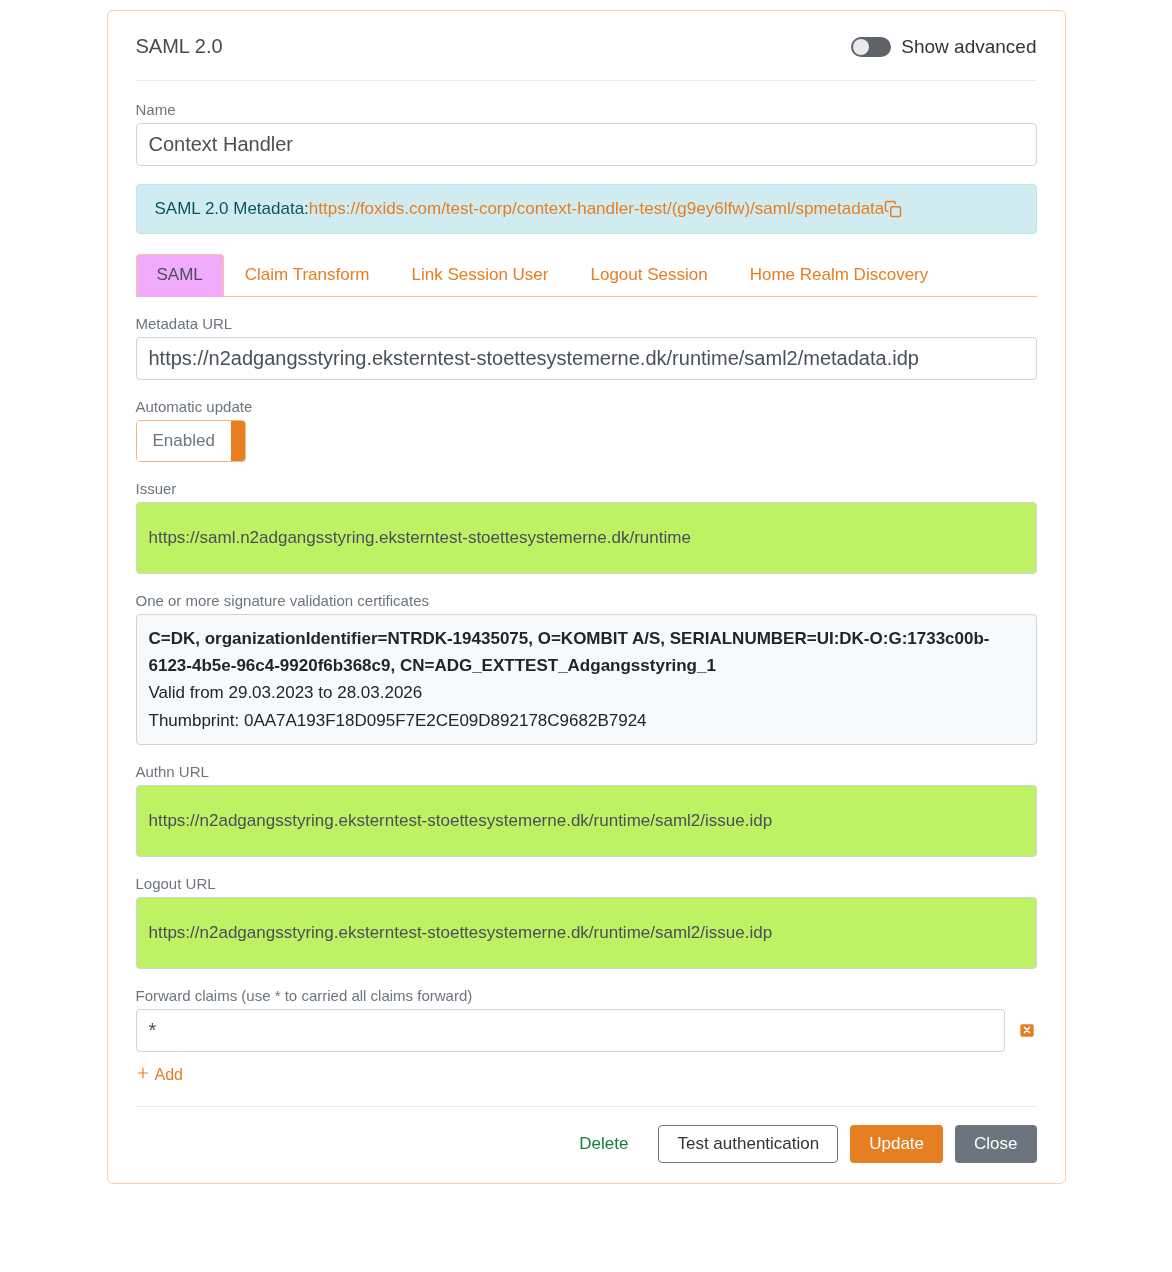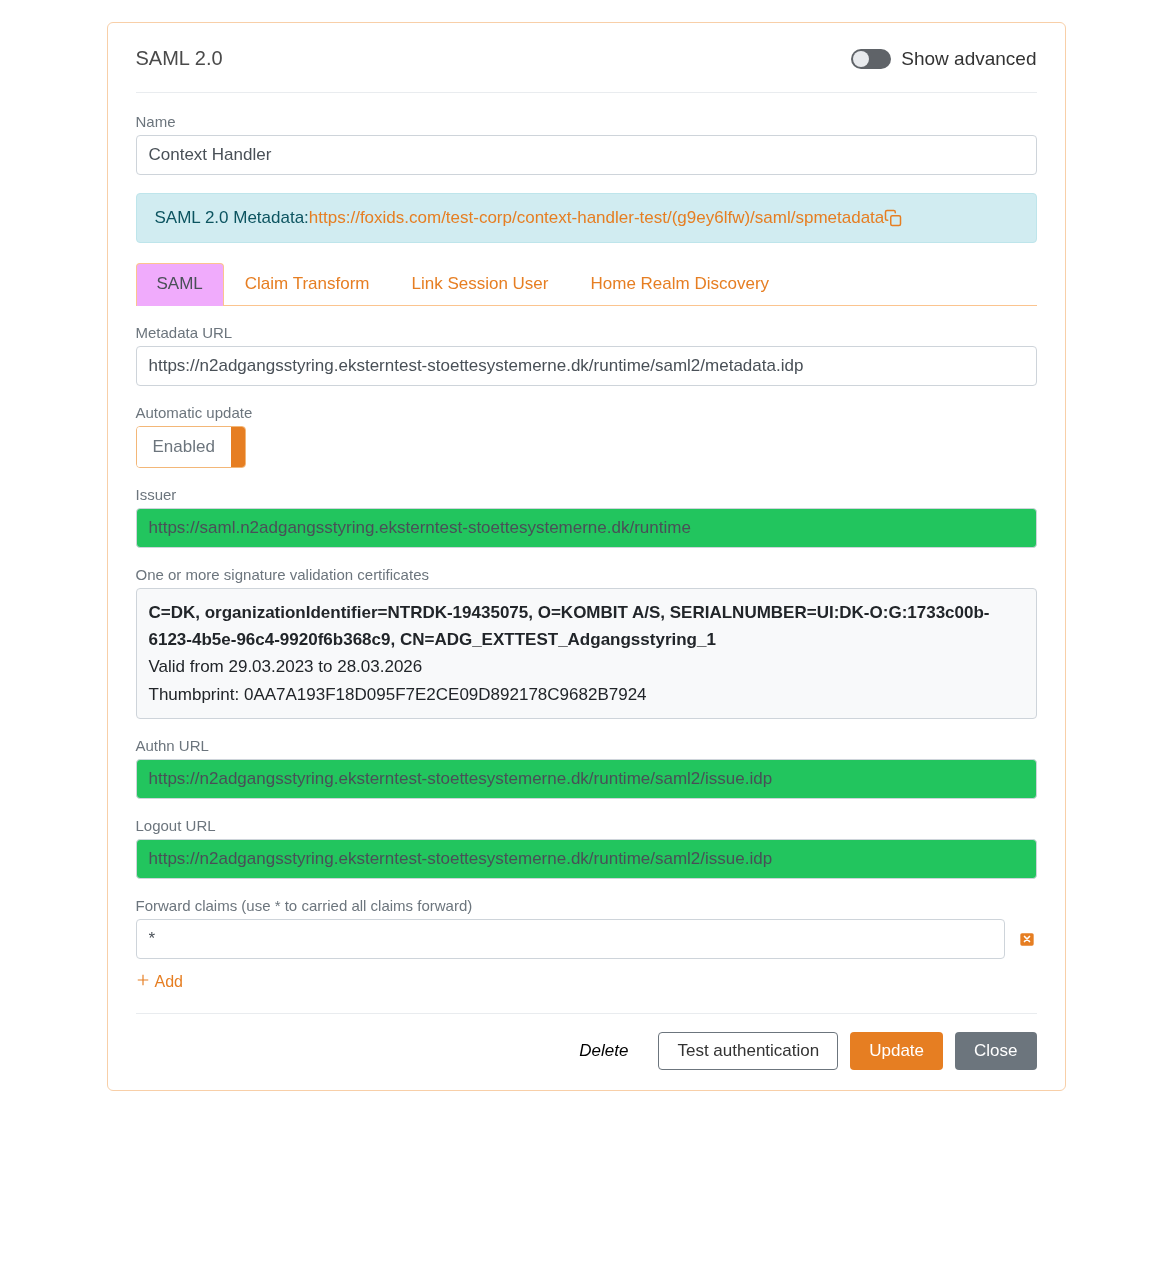--- a/index.html
+++ b/index.html
@@ -7,21 +7,21 @@
       font-family: "Segoe UI", Tahoma, Geneva, Verdana, sans-serif;
       background: #ffffff;
       padding: 10px;
       color: #212529;
     }
     .panel {
       border: 1px solid #f8cfa8;
       border-radius: 6px;
       padding: 24px 28px 20px 28px;
       width: 959px;
-      margin: 12px auto;
+      margin: 0 auto;
       background: #fff;
     }
     .header-row {
       display: flex;
       justify-content: space-between;
       align-items: center;
       padding-bottom: 22px;
       border-bottom: 1px solid #e9ecef;
       margin-bottom: 20px;
     }
@@ -61,32 +61,32 @@
       font-size: 15px;
       color: #6c757d;
       margin-bottom: 5px;
       display: block;
     }
     .input {
       width: 100%;
       border: 1px solid #ced4da;
       border-radius: 4px;
       padding: 9px 12px;
-      font-size: 17px;
+      font-size: 20px;
       color: #495057;
       background: #fff;
     }
     .readonly-box {
       width: 100%;
       border: 1px solid #ced4da;
       border-radius: 4px;
-      padding: 9px 12px;
+      padding: 25px 12px;
       font-size: 17px;
       color: #495057;
-      background: #22c55e;
+      background: #bef264;
     }
     .meta-banner {
       background: #d1ecf1;
       border: 1px solid #bee5eb;
       border-radius: 4px;
       padding: 14px 18px;
       margin-bottom: 20px;
       font-size: 17px;
       color: #0c5460;
       display: flex;
@@ -183,24 +183,23 @@
       gap: 12px;
     }
     .btn {
       padding: 8px 18px;
       font-size: 17px;
       border-radius: 4px;
       cursor: pointer;
       border: 1px solid transparent;
     }
     .btn-link {
-      color: #000000;
+      color: #15803d;
       background: transparent;
       border: none;
-      font-style: italic;
     }
     .btn-outline {
       background: #fff;
       color: #333;
       border: 1px solid #6c757d;
     }
     .btn-primary {
       background: #e67e22;
       color: #fff;
     }
@@ -237,20 +236,21 @@
           <rect x="9" y="9" width="13" height="13" rx="2"></rect>
           <path d="M5 15H4a2 2 0 0 1-2-2V4a2 2 0 0 1 2-2h9a2 2 0 0 1 2 2v1"></path>
         </svg>
     </span>
   </div>
 
   <div class="tabs">
     <div class="tab active">SAML</div>
     <div class="tab">Claim Transform</div>
     <div class="tab">Link Session User</div>
+    <div class="tab">Logout Session</div>
     <div class="tab">Home Realm Discovery</div>
   </div>
 
   <div class="form-group">
     <span class="label">Metadata URL</span>
     <input class="input" type="text" value="https://n2adgangsstyring.eksterntest-stoettesystemerne.dk/runtime/saml2/metadata.idp" style="">
   </div>
 
   <div class="form-group">
     <span class="label">Automatic update</span>

